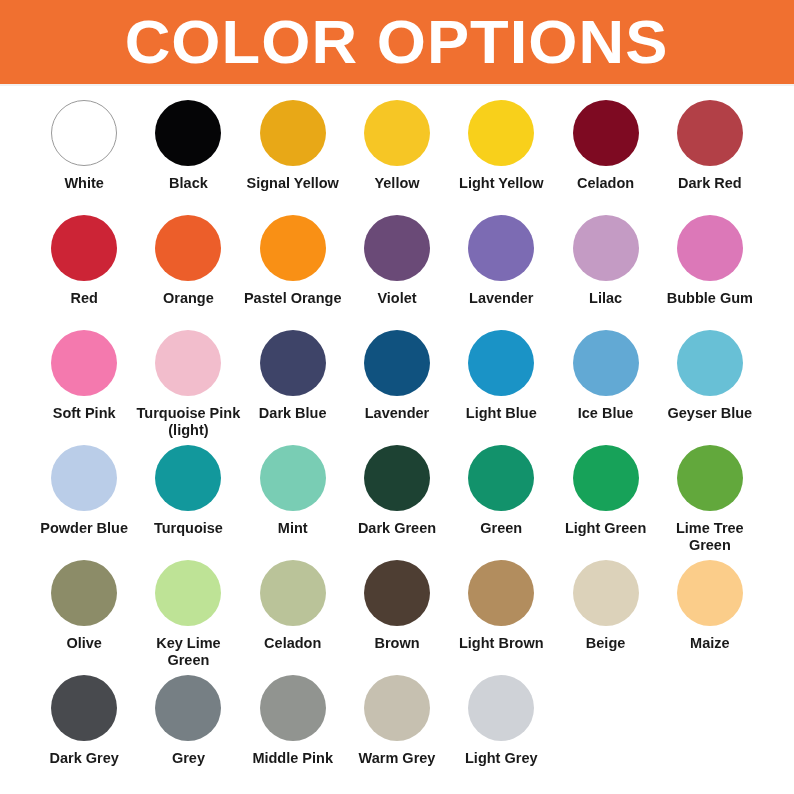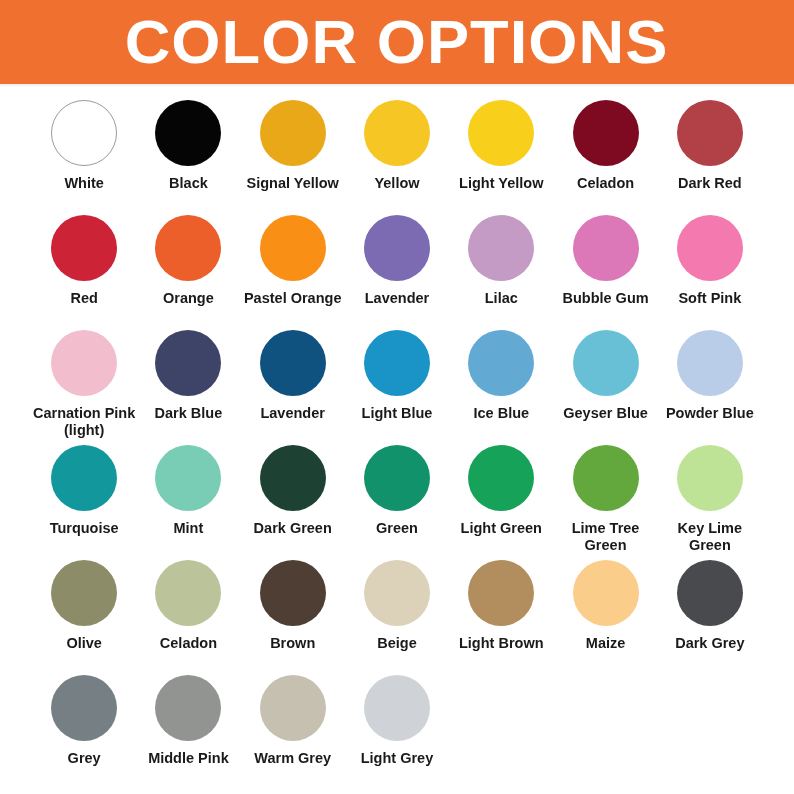--- a/index.html
+++ b/index.html
@@ -153,38 +153,42 @@
         </div>
         <div class="swatch-cell">
           <div class="swatch-dot" title="Orange" style="background: rgb(236, 94, 42);"></div>
           <div class="swatch-label">Orange</div>
         </div>
         <div class="swatch-cell">
           <div class="swatch-dot" title="Pastel Orange" style="background: rgb(249, 144, 21);"></div>
           <div class="swatch-label">Pastel Orange</div>
         </div>
         <div class="swatch-cell">
+          <div class="swatch-dot" title="Violet" style="background: rgb(106, 74, 119);"></div>
+          <div class="swatch-label">Violet</div>
+        </div>
+        <div class="swatch-cell">
           <div class="swatch-dot" title="Lavender" style="background: rgb(124, 107, 179);"></div>
           <div class="swatch-label">Lavender</div>
         </div>
         <div class="swatch-cell">
           <div class="swatch-dot" title="Lilac" style="background: rgb(196, 155, 196);"></div>
           <div class="swatch-label">Lilac</div>
         </div>
         <div class="swatch-cell">
           <div class="swatch-dot" title="Bubble Gum" style="background: rgb(220, 120, 184);"></div>
           <div class="swatch-label">Bubble Gum</div>
         </div>
         <div class="swatch-cell">
           <div class="swatch-dot" title="Soft Pink" style="background: rgb(244, 121, 174);"></div>
           <div class="swatch-label">Soft Pink</div>
         </div>
         <div class="swatch-cell">
           <div class="swatch-dot" title="Carnation Pink (light)" style="background: rgb(242, 189, 204);"></div>
-          <div class="swatch-label">Carnation Pink (light)</div>
+          <div class="swatch-label">Turquoise Pink (light)</div>
         </div>
         <div class="swatch-cell">
           <div class="swatch-dot" title="Dark Blue" style="background: rgb(62, 68, 104);"></div>
           <div class="swatch-label">Dark Blue</div>
         </div>
         <div class="swatch-cell">
           <div class="swatch-dot" title="Gentian" style="background: rgb(16, 82, 127);"></div>
           <div class="swatch-label">Lavender</div>
         </div>
         <div class="swatch-cell">
@@ -221,42 +225,42 @@
         </div>
         <div class="swatch-cell">
           <div class="swatch-dot" title="Light Green" style="background: rgb(23, 162, 89);"></div>
           <div class="swatch-label">Light Green</div>
         </div>
         <div class="swatch-cell">
           <div class="swatch-dot" title="Lime Tree Green" style="background: rgb(98, 168, 60);"></div>
           <div class="swatch-label">Lime Tree Green</div>
         </div>
         <div class="swatch-cell">
+          <div class="swatch-dot" title="Olive" style="background: rgb(140, 140, 104);"></div>
+          <div class="swatch-label">Olive</div>
+        </div>
+        <div class="swatch-cell">
           <div class="swatch-dot" title="Key Lime Green" style="background: rgb(190, 227, 150);"></div>
           <div class="swatch-label">Key Lime Green</div>
         </div>
         <div class="swatch-cell">
-          <div class="swatch-dot" title="Olive" style="background: rgb(140, 140, 104);"></div>
-          <div class="swatch-label">Olive</div>
-        </div>
-        <div class="swatch-cell">
           <div class="swatch-dot" title="Celadon" style="background: rgb(186, 195, 153);"></div>
           <div class="swatch-label">Celadon</div>
         </div>
         <div class="swatch-cell">
           <div class="swatch-dot" title="Brown" style="background: rgb(78, 62, 51);"></div>
           <div class="swatch-label">Brown</div>
         </div>
         <div class="swatch-cell">
+          <div class="swatch-dot" title="Light Brown" style="background: rgb(178, 141, 94);"></div>
+          <div class="swatch-label">Light Brown</div>
+        </div>
+        <div class="swatch-cell">
           <div class="swatch-dot" title="Beige" style="background: rgb(220, 210, 186);"></div>
           <div class="swatch-label">Beige</div>
-        </div>
-        <div class="swatch-cell">
-          <div class="swatch-dot" title="Light Brown" style="background: rgb(178, 141, 94);"></div>
-          <div class="swatch-label">Light Brown</div>
         </div>
         <div class="swatch-cell">
           <div class="swatch-dot" title="Maize" style="background: rgb(251, 205, 138);"></div>
           <div class="swatch-label">Maize</div>
         </div>
         <div class="swatch-cell">
           <div class="swatch-dot" title="Dark Grey" style="background: rgb(72, 74, 78);"></div>
           <div class="swatch-label">Dark Grey</div>
         </div>
         <div class="swatch-cell">

